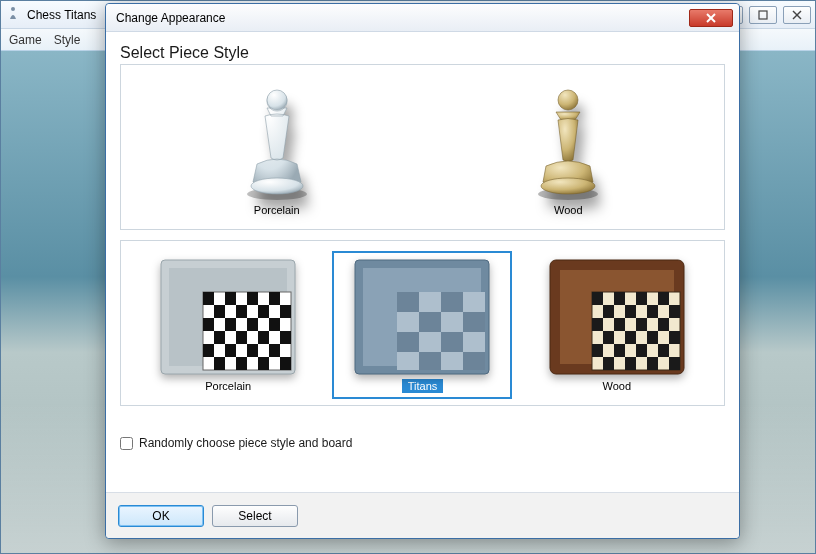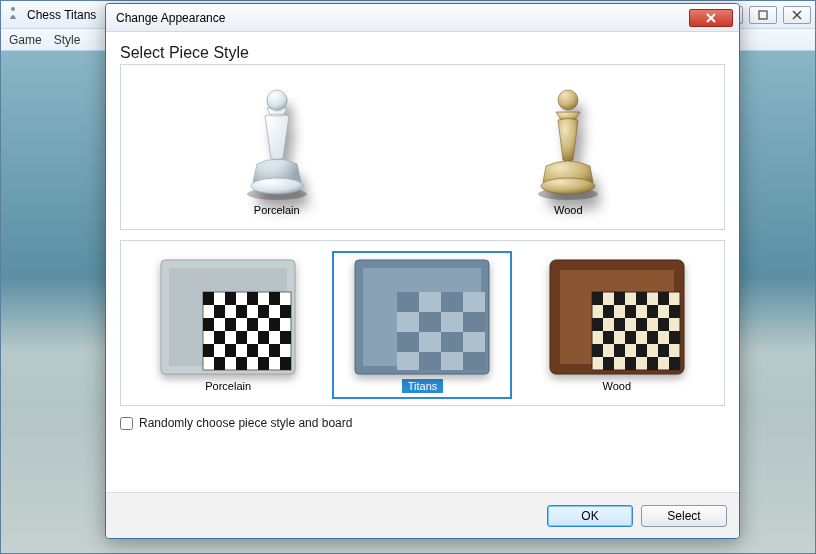--- a/index.html
+++ b/index.html
@@ -30,24 +30,24 @@
 .group-box { border: 1px solid #cdd6de; padding: 10px 10px 6px 10px; display: flex; justify-content: space-around; align-items: flex-end; }
 
 .option { width: 180px; display: flex; flex-direction: column; align-items: center; gap: 2px; padding: 4px; border: 2px solid transparent; cursor: default; }
 .option.selected { border: 2px solid #2a8ad4; }
 .option .preview { width: 150px; height: 120px; display: flex; align-items: flex-end; justify-content: center; }
 .option .caption { font-size: 11px; padding: 1px 6px; color: #000; }
 .option.selected .caption { background: #2a8ad4; color: #fff; }
 
 .board-preview { width: 140px; height: 120px; display:flex; align-items:center; justify-content:center; }
 
-.checkbox-row { display: flex; align-items: center; gap: 6px; font-size: 12px; color: #1a1a1a; margin-top: 0; }
+.checkbox-row { display: flex; align-items: center; gap: 6px; font-size: 12px; color: #1a1a1a; margin-top: 20px; }
 .checkbox-row input { width: 13px; height: 13px; }
 
-.dlg-footer { height: 46px; border-top: 1px solid #d8dee6; background: #f2f2f2; display: flex; justify-content: flex-end; align-items: center; gap: 8px; padding: 0 12px; border-radius: 0 0 4px 4px; }
+.dlg-footer { height: 46px; border-top: 1px solid #d8dee6; background: #f2f2f2; display: flex; justify-content: flex-start; align-items: center; gap: 8px; padding: 0 12px; border-radius: 0 0 4px 4px; }
 .btn { width: 86px; height: 22px; font-size: 12px; border: 1px solid #8a9aad; border-radius: 3px; background: linear-gradient(#fefefe,#e6e9ed); cursor: default; }
 .btn.default { border: 1px solid #2a8ad4; background: linear-gradient(#eaf5ff,#cde7fb); box-shadow: 0 0 0 1px #7ec1f3 inset; }
 
 
 .pawn-svg { width: 80px; height: 115px; filter: drop-shadow(6px 14px 6px rgba(0,0,0,0.35)); }
 .board-svg { width: 138px; height: 118px; filter: drop-shadow(0 4px 4px rgba(0,0,0,0.3)); }
 </style>
 </head>
 <body>
 

